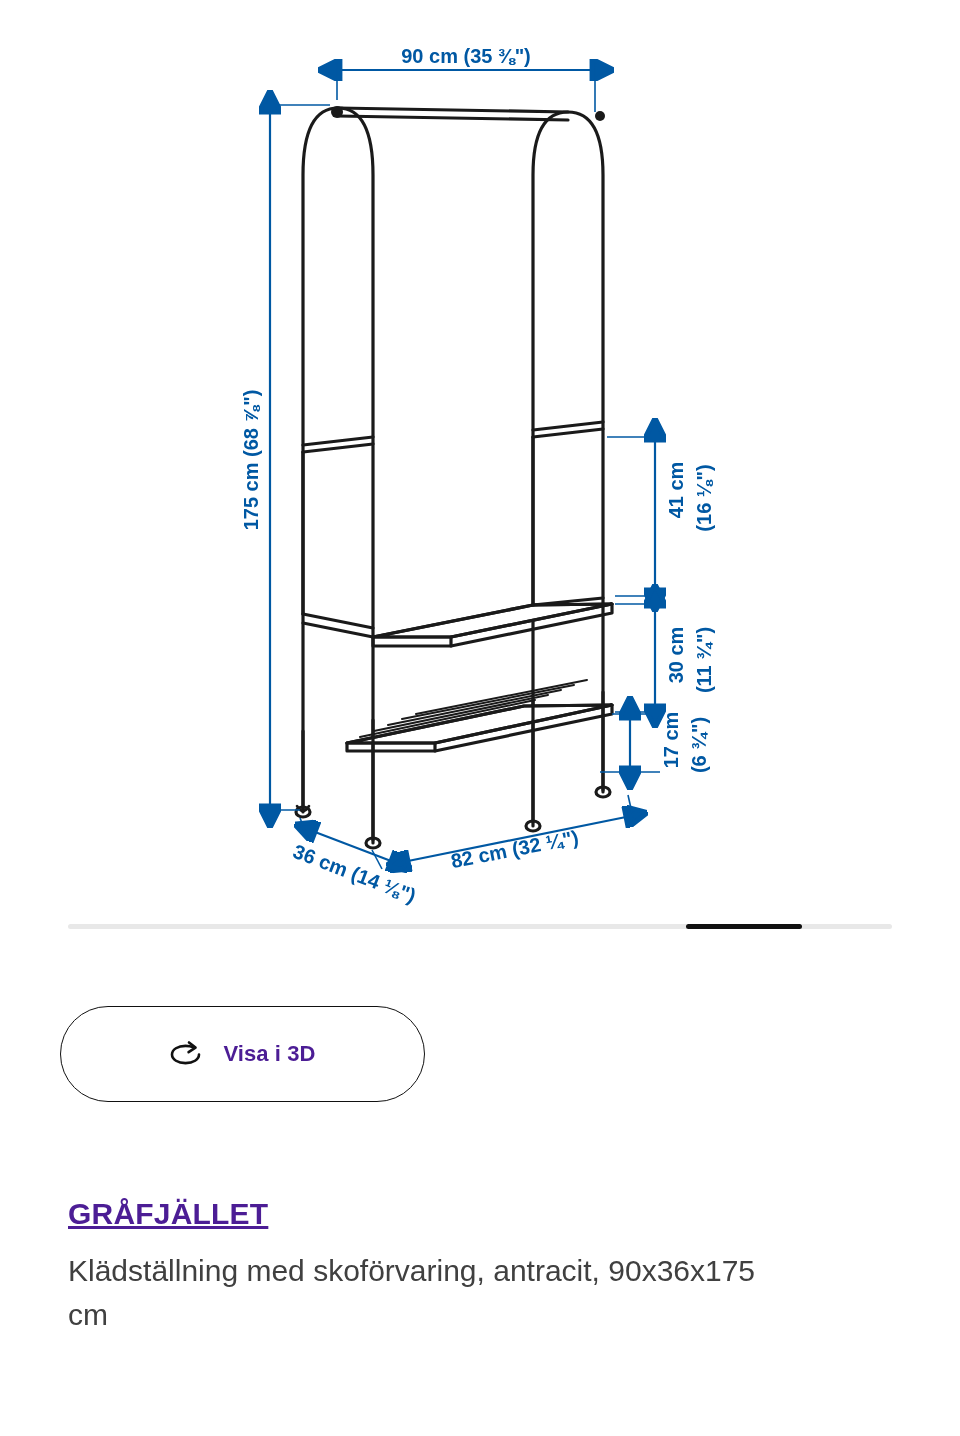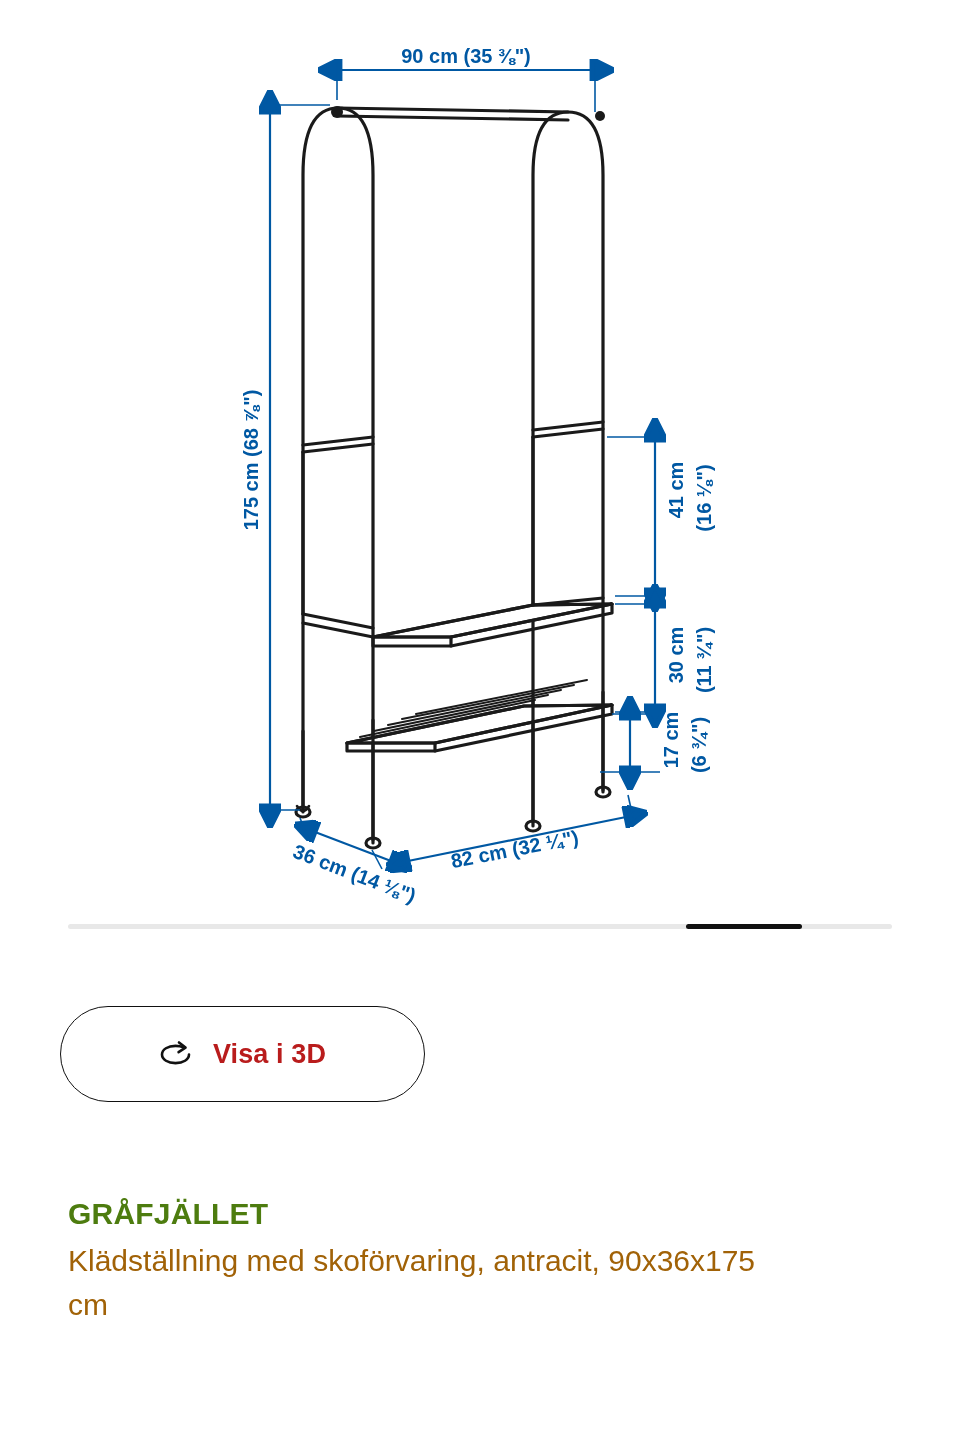--- a/index.html
+++ b/index.html
@@ -73,46 +73,47 @@
     border-radius: 52px;
     background: #ffffff;
     display: flex;
     align-items: center;
     justify-content: center;
     gap: 16px;
     cursor: pointer;
     padding: 0;
   }
   .pill-label {
-    font-size: 27px;
-    font-weight: bold;
-    color: #b91c1c;
+    font-size: 22px;
+    font-weight: bold;
+    color: #4c1d95;
     letter-spacing: 0.1px;
   }
   .pill-icon { display: flex; align-items: center; justify-content: center; }
 
   
   .info {
     position: absolute;
     left: 68px;
     top: 1195px;
     width: 830px;
   }
   .product-name {
     font-size: 30px;
     font-weight: bold;
-    color: #4d7c0f;
+    color: #4c1d95;
     letter-spacing: 0.2px;
-    margin: 0 0 6px 0;
+    margin: 0 0 16px 0;
     line-height: 1.25;
+    text-decoration: underline;
   }
   .product-desc {
     font-size: 30px;
     font-weight: normal;
-    color: #a16207;
+    color: #404040;
     line-height: 1.48;
     margin: 0;
     max-width: 700px;
   }
   .price-row {
     position: absolute;
     left: 68px;
     top: 1454px;
     display: flex;
     align-items: baseline;

